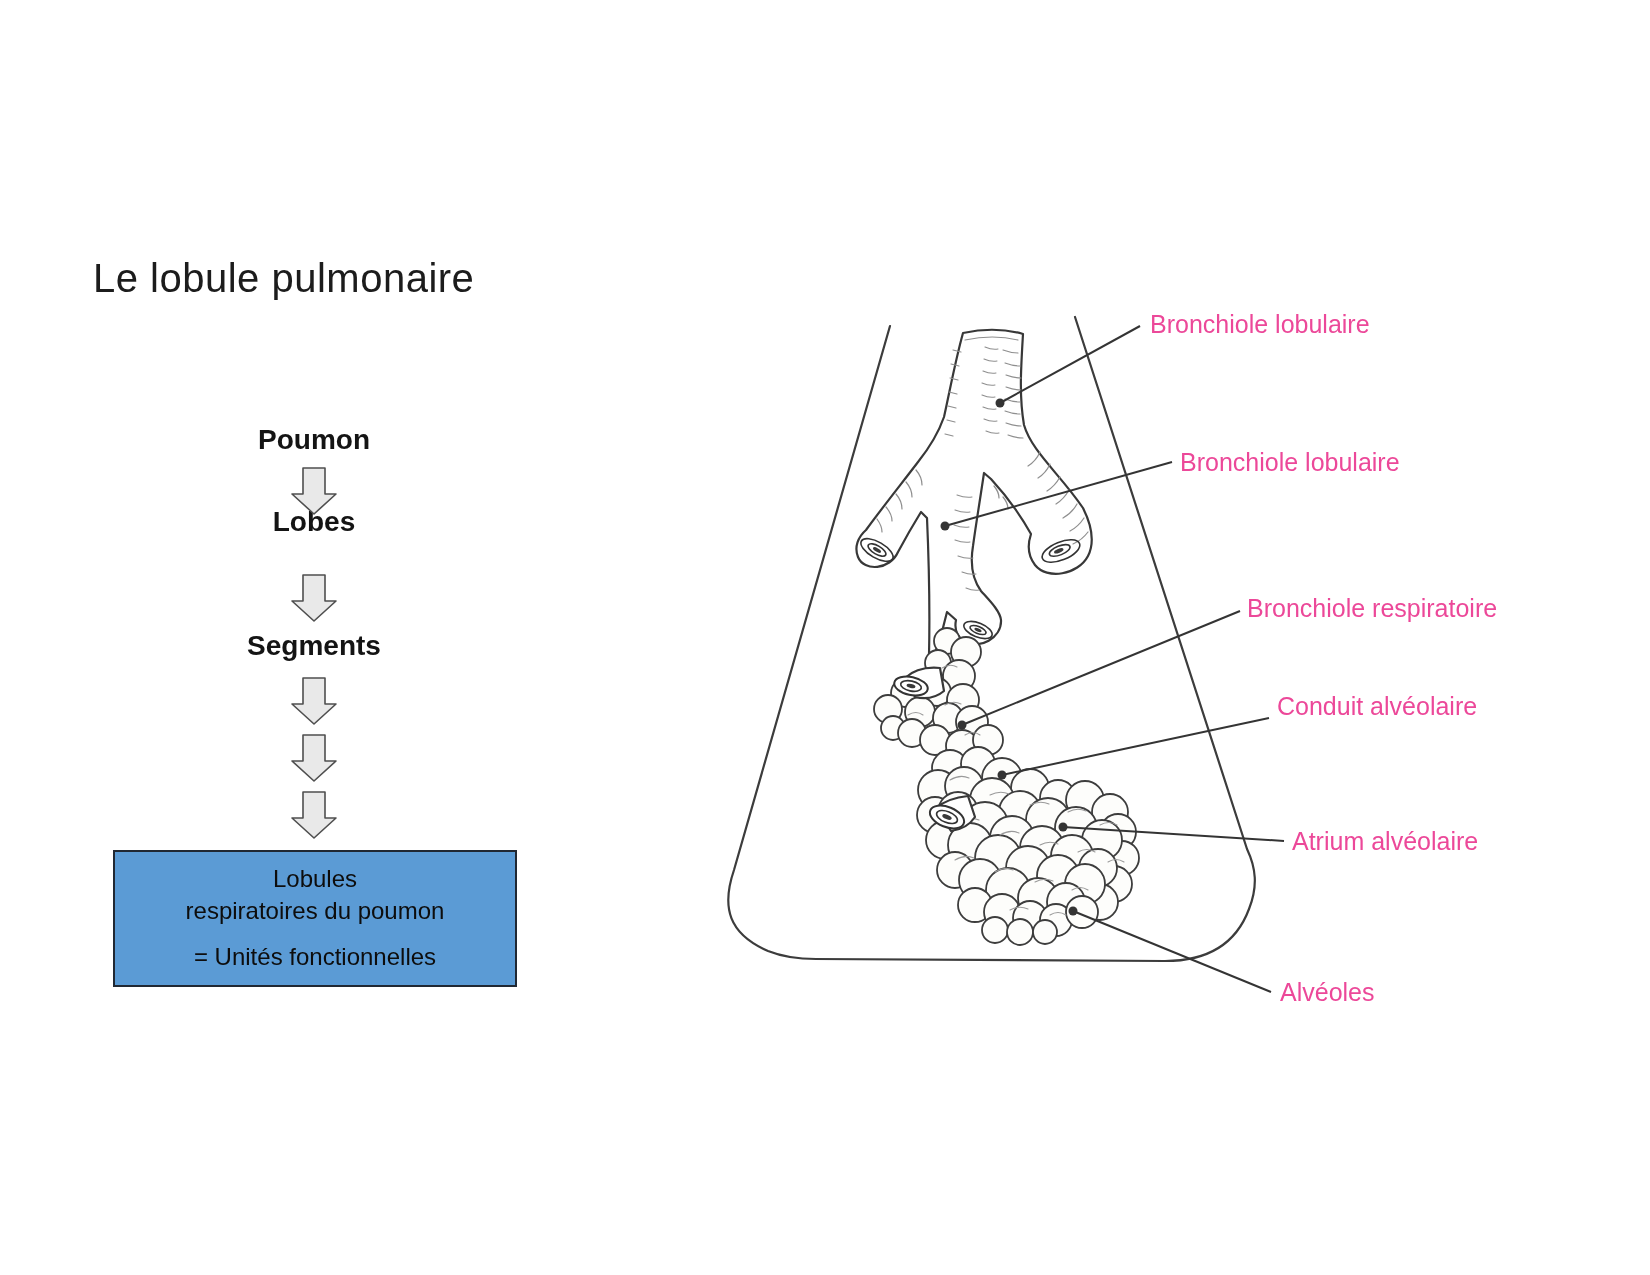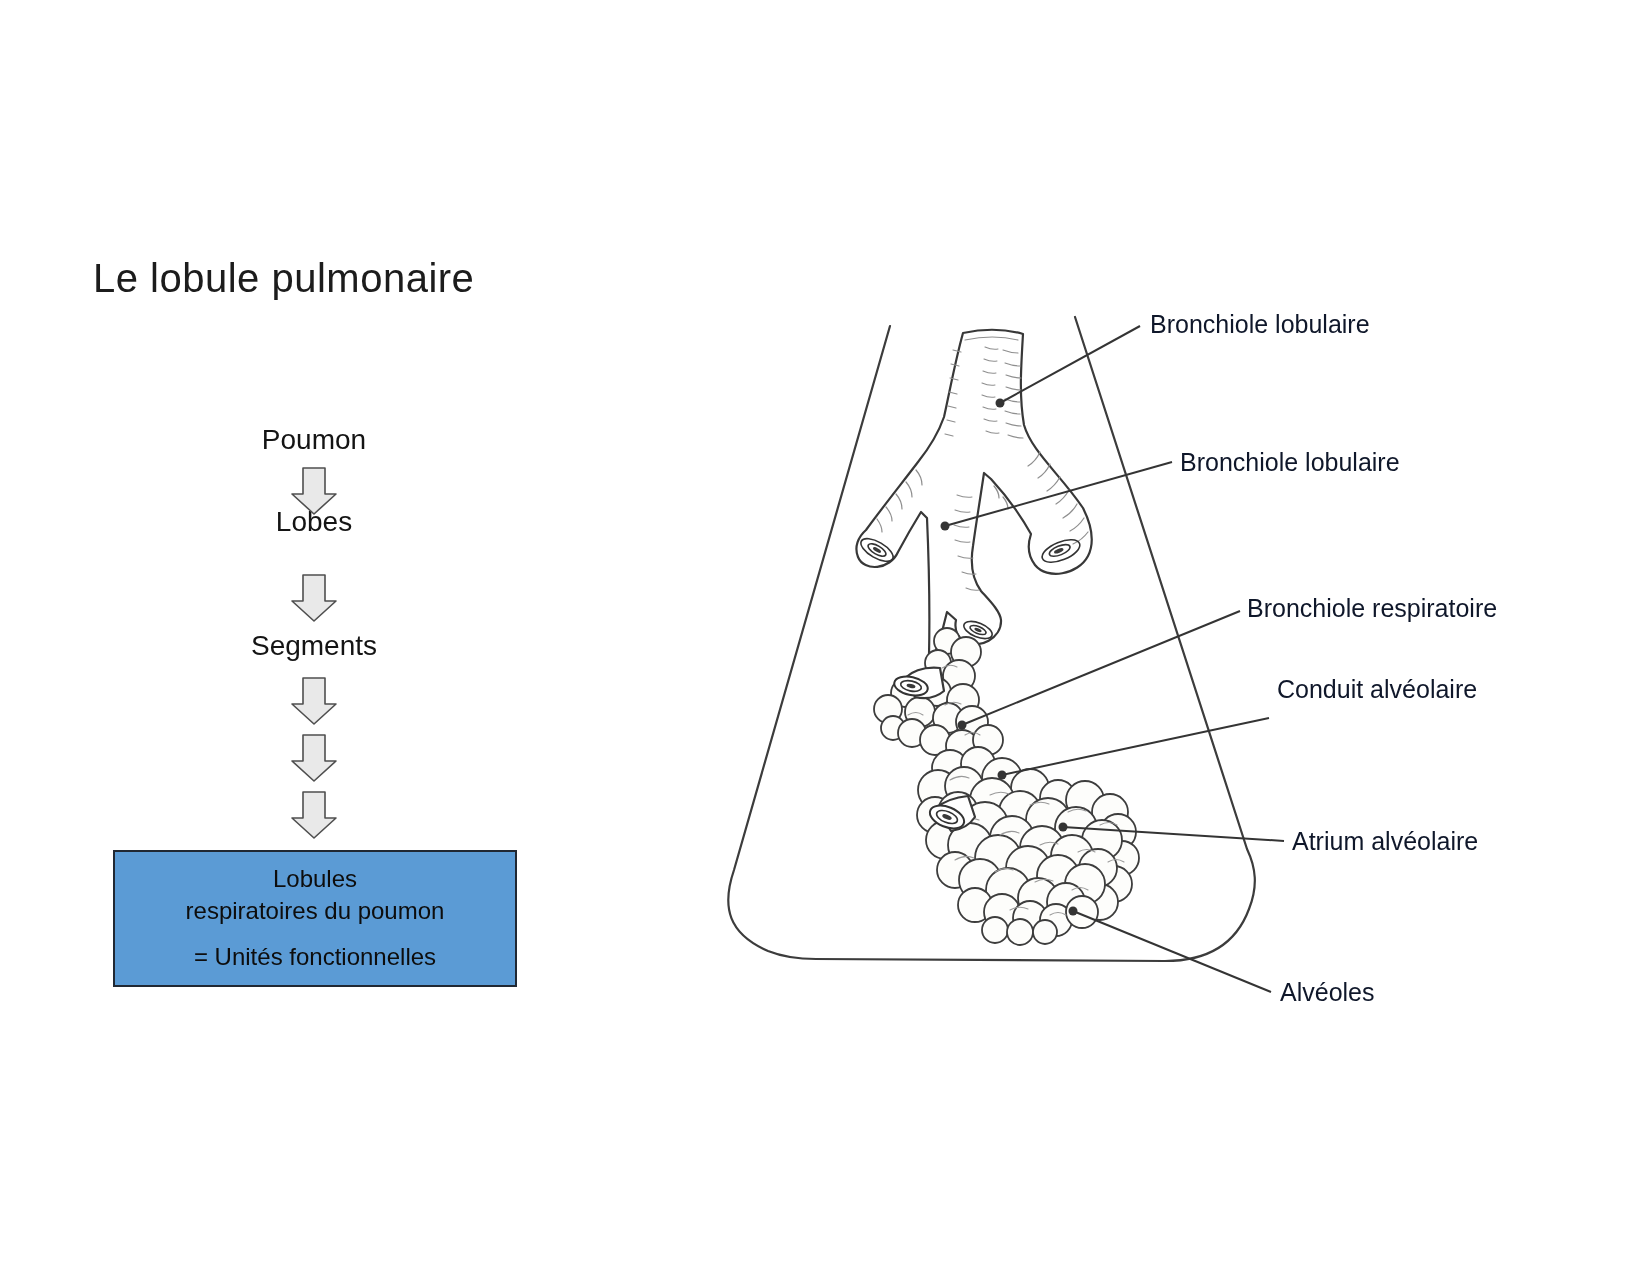--- a/index.html
+++ b/index.html
@@ -6,33 +6,33 @@
   .slide{
     position:relative;width:1650px;height:1275px;background:#fff;overflow:hidden;
     font-family:"Liberation Sans", sans-serif;color:var(--text,#161616);
   }
   .title{
     position:absolute;left:93px;top:256px;font-size:40px;line-height:1.1;
     color:#1c1c1c;letter-spacing:0.5px;white-space:nowrap;
   }
   .flow-node{
     position:absolute;left:314px;transform:translateX(-50%);
-    font-size:28px;line-height:1;white-space:nowrap;color:#141414;
+    font-size:28px;line-height:1;white-space:nowrap;color:#141414;font-weight:bold;
   }
   .bluebox{
     position:absolute;left:113px;top:850px;width:404px;height:137px;
     box-sizing:border-box;background:var(--box-fill,#5B9BD5);
     border:2.5px solid var(--box-border,#202833);
     text-align:center;color:#0d0d0d;font-size:24px;
   }
   .bluebox .bb-heading{margin-top:11px;line-height:32px;}
   .bluebox .bb-line{line-height:32px;}
   .bluebox .bb-line.first{margin-top:14px;}
   .dg-label{
-    position:absolute;font-size:25px;line-height:26px;white-space:nowrap;color:#0f172a;
+    position:absolute;font-size:25px;line-height:26px;white-space:nowrap;color:#ec4899;
   }
   svg.art{position:absolute;left:0;top:0;}
   .arrow{fill:var(--arrow-fill,#e9e9e9);stroke:var(--arrow-stroke,#4f4f4f);stroke-width:1.6;stroke-linejoin:round;}
   .funnel{fill:none;stroke:#3c3c3c;stroke-width:2.2;stroke-linejoin:round;stroke-linecap:round;}
   .tube{fill:#ffffff;stroke:#383838;stroke-width:2.2;stroke-linejoin:round;}
   .hatch{fill:none;stroke:#8f8f8f;stroke-width:1.2;stroke-linecap:round;}
   .alv{fill:#fdfdfb;stroke:#3d3d3d;stroke-width:1.8;}
   .alv-tex{fill:none;stroke:#9a9a9a;stroke-width:1.1;stroke-linecap:round;}
   .mouth-outer{fill:#ffffff;stroke:#333;stroke-width:2;}
   .mouth-mid{fill:none;stroke:#333;stroke-width:1.6;}
@@ -240,17 +240,17 @@
       <line class="leader" x1="1063" y1="827" x2="1284" y2="841"></line>
       <circle class="leader-dot" cx="1063" cy="827" r="4.5"></circle>
       <line class="leader" x1="1073" y1="911" x2="1271" y2="992"></line>
       <circle class="leader-dot" cx="1073" cy="911" r="4.5"></circle>
     </g>
   </svg>
 
   <div class="dg-label" style="left:1150px;top:311px;">Bronchiole lobulaire</div>
   <div class="dg-label" style="left:1180px;top:449px;">Bronchiole lobulaire</div>
   <div class="dg-label" style="left:1247px;top:595px;">Bronchiole respiratoire</div>
-  <div class="dg-label" style="left:1277px;top:676px;text-align:center;">Conduit alvéolaire</div>
+  <div class="dg-label" style="left:1277px;top:693px;text-align:center;">Conduit alvéolaire</div>
   <div class="dg-label" style="left:1292px;top:828px;">Atrium alvéolaire</div>
   <div class="dg-label" style="left:1280px;top:979px;">Alvéoles</div>
 
 </div>
 
 </body></html>

